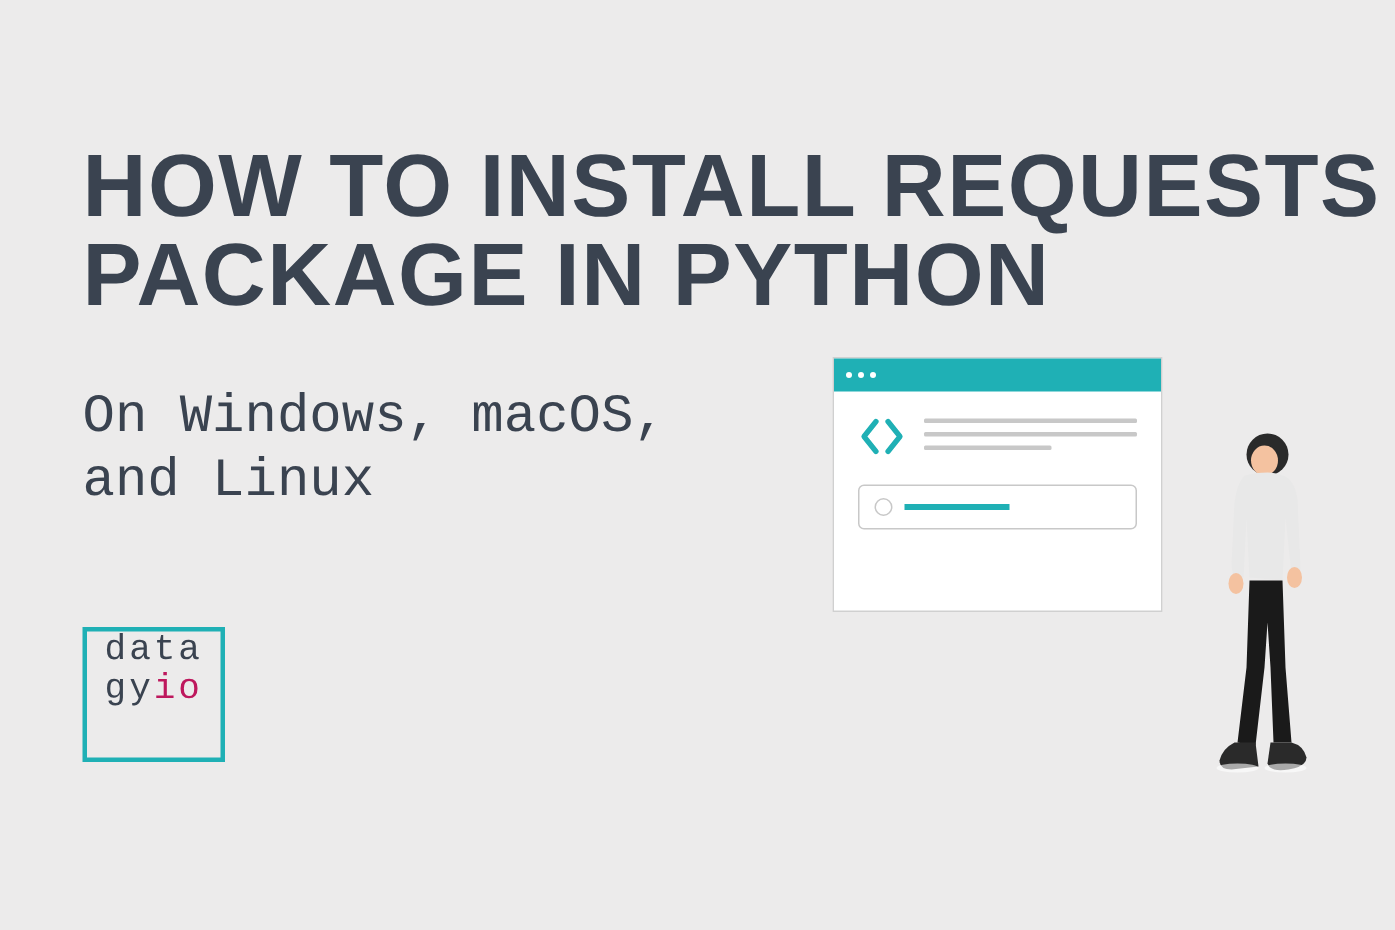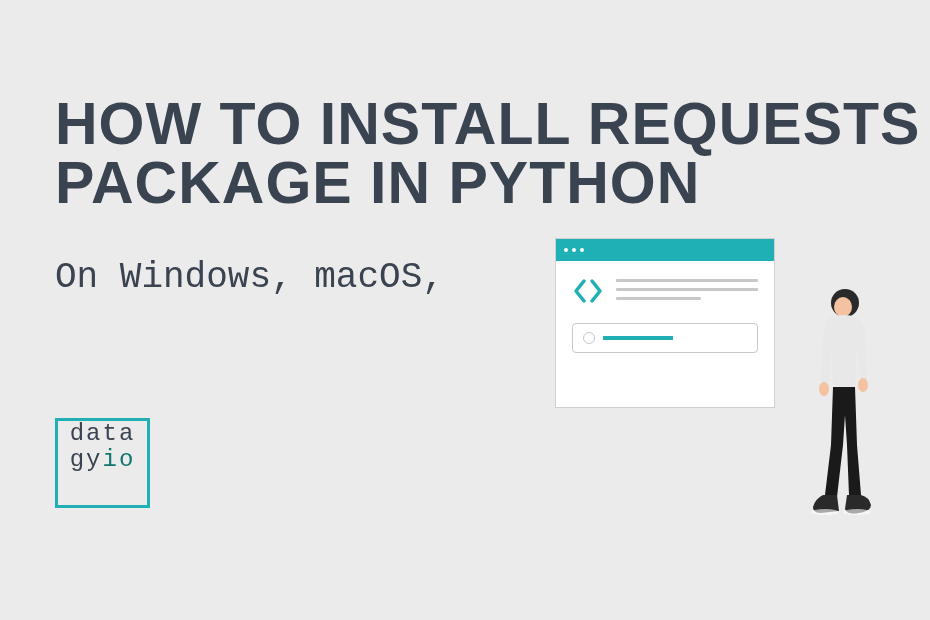--- a/index.html
+++ b/index.html
@@ -56,21 +56,21 @@
       line-height: 1.1;
       letter-spacing: 2px;
     }
     .logo-line1 {
       color: #3a4350;
     }
     .logo-line2 {
       color: #3a4350;
     }
     .logo-line2 .highlight {
-      color: #0f766e;
+      color: #be185d;
     }
     .browser-window {
       position: absolute;
       left: 555px;
       top: 238px;
       width: 220px;
       height: 170px;
       background: #ffffff;
       border: 1px solid #d0d0d0;
       display: flex;
@@ -153,20 +153,21 @@
 </head>
 <body>
 
 <h1 class="title">
   <span>HOW TO INSTALL REQUESTS</span><br>
   <span>PACKAGE IN PYTHON</span>
 </h1>
 
 <p class="subtitle">
   <span>On Windows, macOS,</span><br>
+  <span>and Linux</span>
 </p>
 
 <div class="logo-box">
   <div class="logo-line1">data</div>
   <div class="logo-line2">
     <span>gy</span><span class="highlight">io</span>
   </div>
 </div>
 
 <div class="browser-window">

